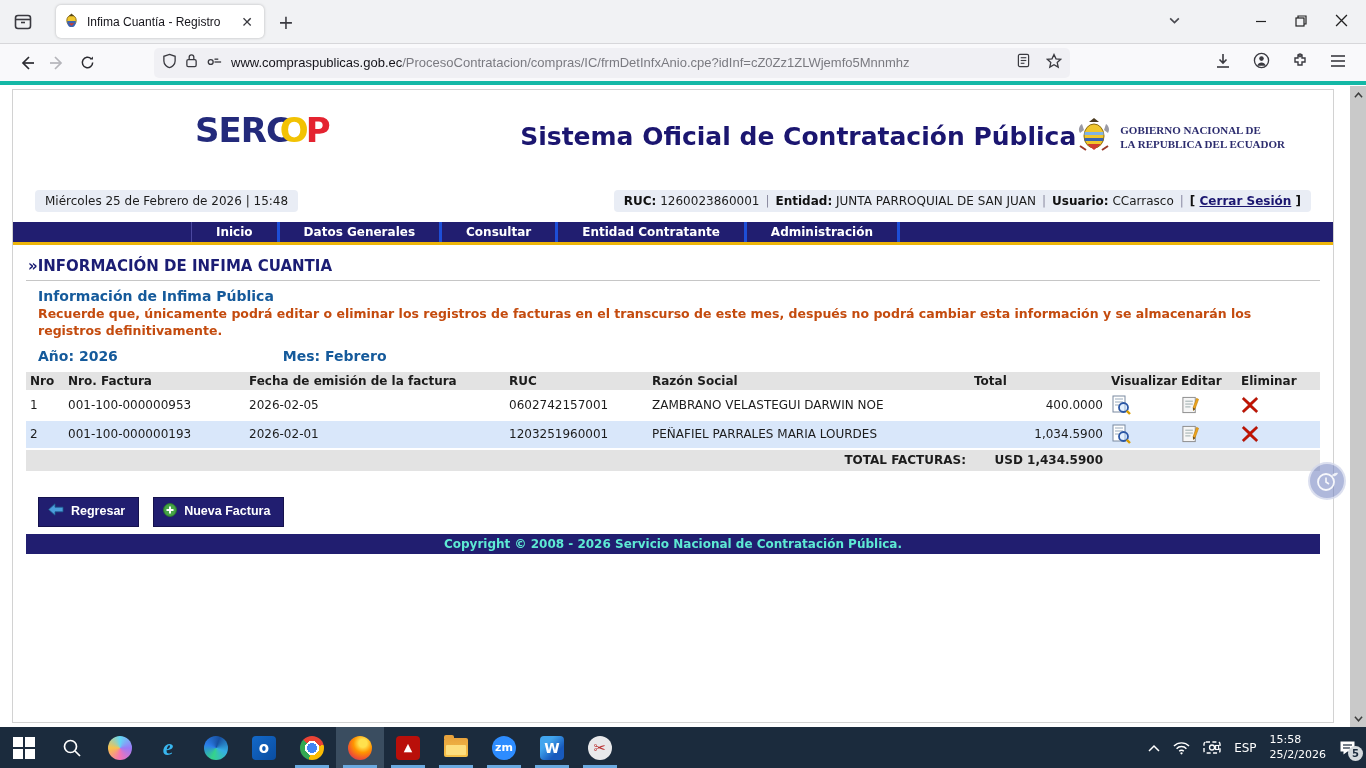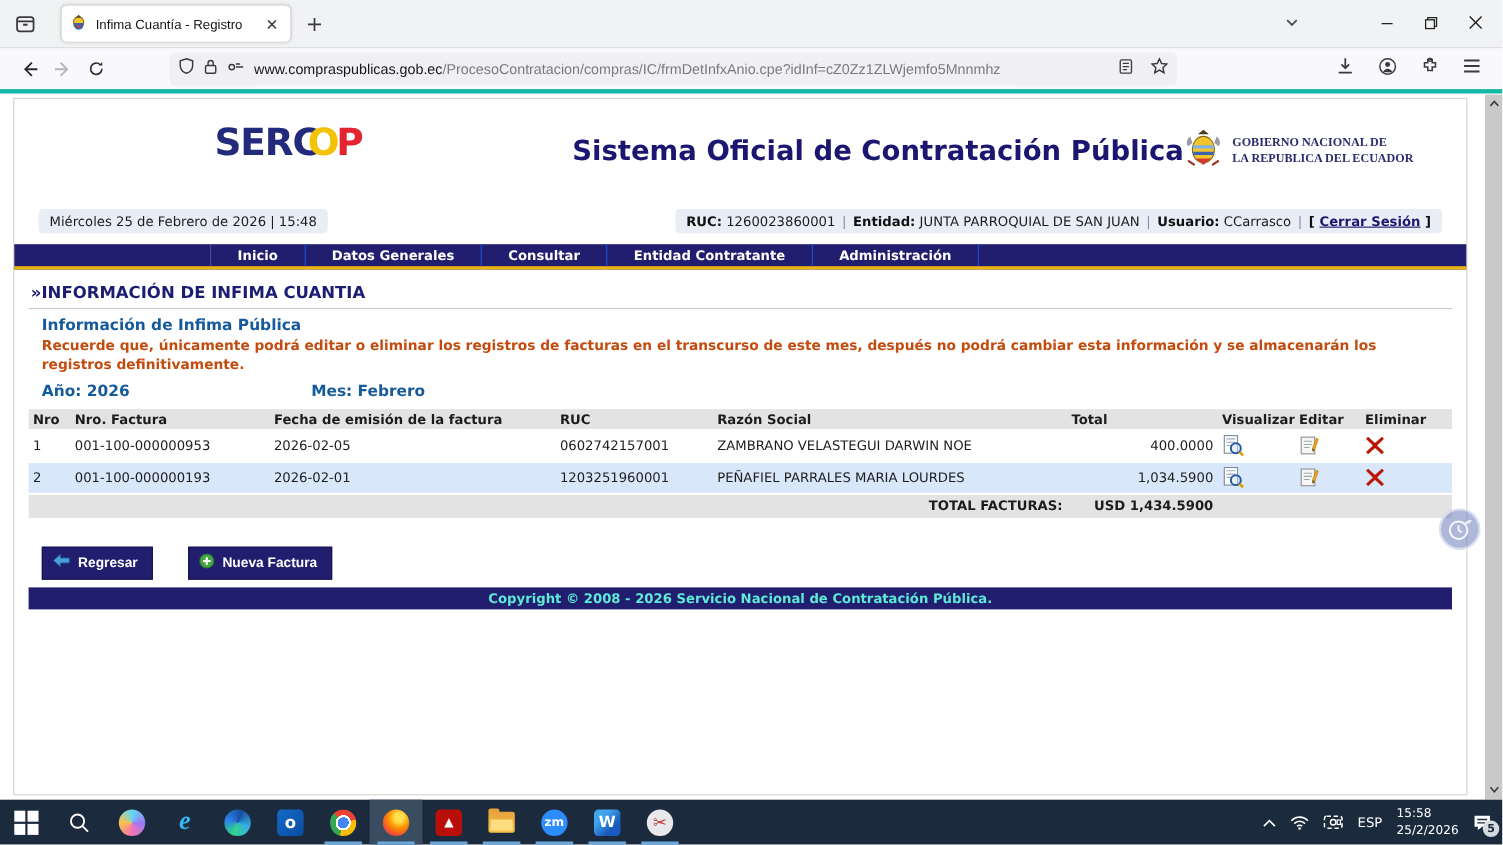--- a/index.html
+++ b/index.html
@@ -41,21 +41,21 @@
 
   
   .sessrow{display:flex;justify-content:space-between;align-items:center;margin:8px 22px 0 22px}
   .pill{background:#e9edf5;border-radius:4px;padding:4px 10px;font-size:12px;color:#1c1c1c}
   .pill b{color:#111}
   .sep{color:#8a8aa0;padding:0 6px}
   .logout{color:#1b1670;font-weight:bold;text-decoration:underline;cursor:pointer}
 
   
   .navbar{margin-top:10px;height:23px;background:#211e70;border-bottom:3px solid #edb50a;display:flex;align-items:stretch;padding-left:178px}
-  .nav-item{color:#fff;font-size:12px;font-weight:bold;display:flex;align-items:center;justify-content:center;padding:0 24px;border-right:1px solid #1d4ed8;cursor:pointer}
+  .nav-item{color:#fff;font-size:12px;font-weight:bold;display:flex;align-items:center;justify-content:center;padding:0 24px;border-right:3px solid #1d4ed8;cursor:pointer}
   .nav-item:first-child{border-left:1px solid #4b48a0}
 
   
   .content{padding:8px 13px 0 13px}
   .bcrumb{font-size:15px;font-weight:bold;color:#1b1d74;border-bottom:1px solid #c6c6c6;padding:4px 0 5px 2px}
   .sect{font-size:14px;font-weight:bold;color:#155a9b;margin:7px 0 2px 12px}
   .warn{font-size:12.5px;font-weight:bold;color:#c44b0e;margin:2px 0 6px 12px;line-height:1.35;width:1240px}
   .yearrow{display:flex;margin:8px 0 8px 12px;font-size:14px;font-weight:bold;color:#155a9b}
   .month{margin-left:165px}
 
@@ -65,21 +65,21 @@
   .thead{background:#e3e3e3;font-weight:bold;height:18px}
   .tdata{height:27px;background:#fff}
   .tdata.alt{background:#d9e7fa}
   .tfoot{background:#e3e3e3;height:21px;font-weight:bold}
   .trow>div{padding:0 4px;overflow:hidden;white-space:nowrap}
   .cr{text-align:right}
   .icon-cell{display:flex;align-items:center}
   .act{cursor:pointer;display:inline-flex}
 
   
-  .btnrow{display:flex;gap:32px;margin:26px 0 0 12px}
+  .btnrow{display:flex;gap:14px;margin:26px 0 0 12px}
   .btn{display:flex;align-items:center;gap:7px;background:#211e70;border:1px solid #15124d;color:#fff;font-weight:bold;font-size:12.5px;padding:5px 13px 6px 9px;cursor:pointer}
   .pfoot{margin:7px 0 0 0;background:#211e70;color:#5eead4;font-size:12px;font-weight:bold;text-align:center;padding:3px 0}
 
   
   .floatclock{position:absolute;right:20px;top:376px;width:38px;height:38px;border-radius:50%;background:rgba(110,125,190,.55);border:2px solid rgba(255,255,255,.55);display:flex;align-items:center;justify-content:center;cursor:pointer}
 
   
   .taskbar{position:absolute;bottom:0;left:0;right:0;height:41px;background:#1b2b3d;display:flex;align-items:stretch;color:#fff}
   .tslot{width:48px;display:flex;align-items:center;justify-content:center;position:relative;cursor:pointer}
   .tslot.active{background:#3a4d60}

